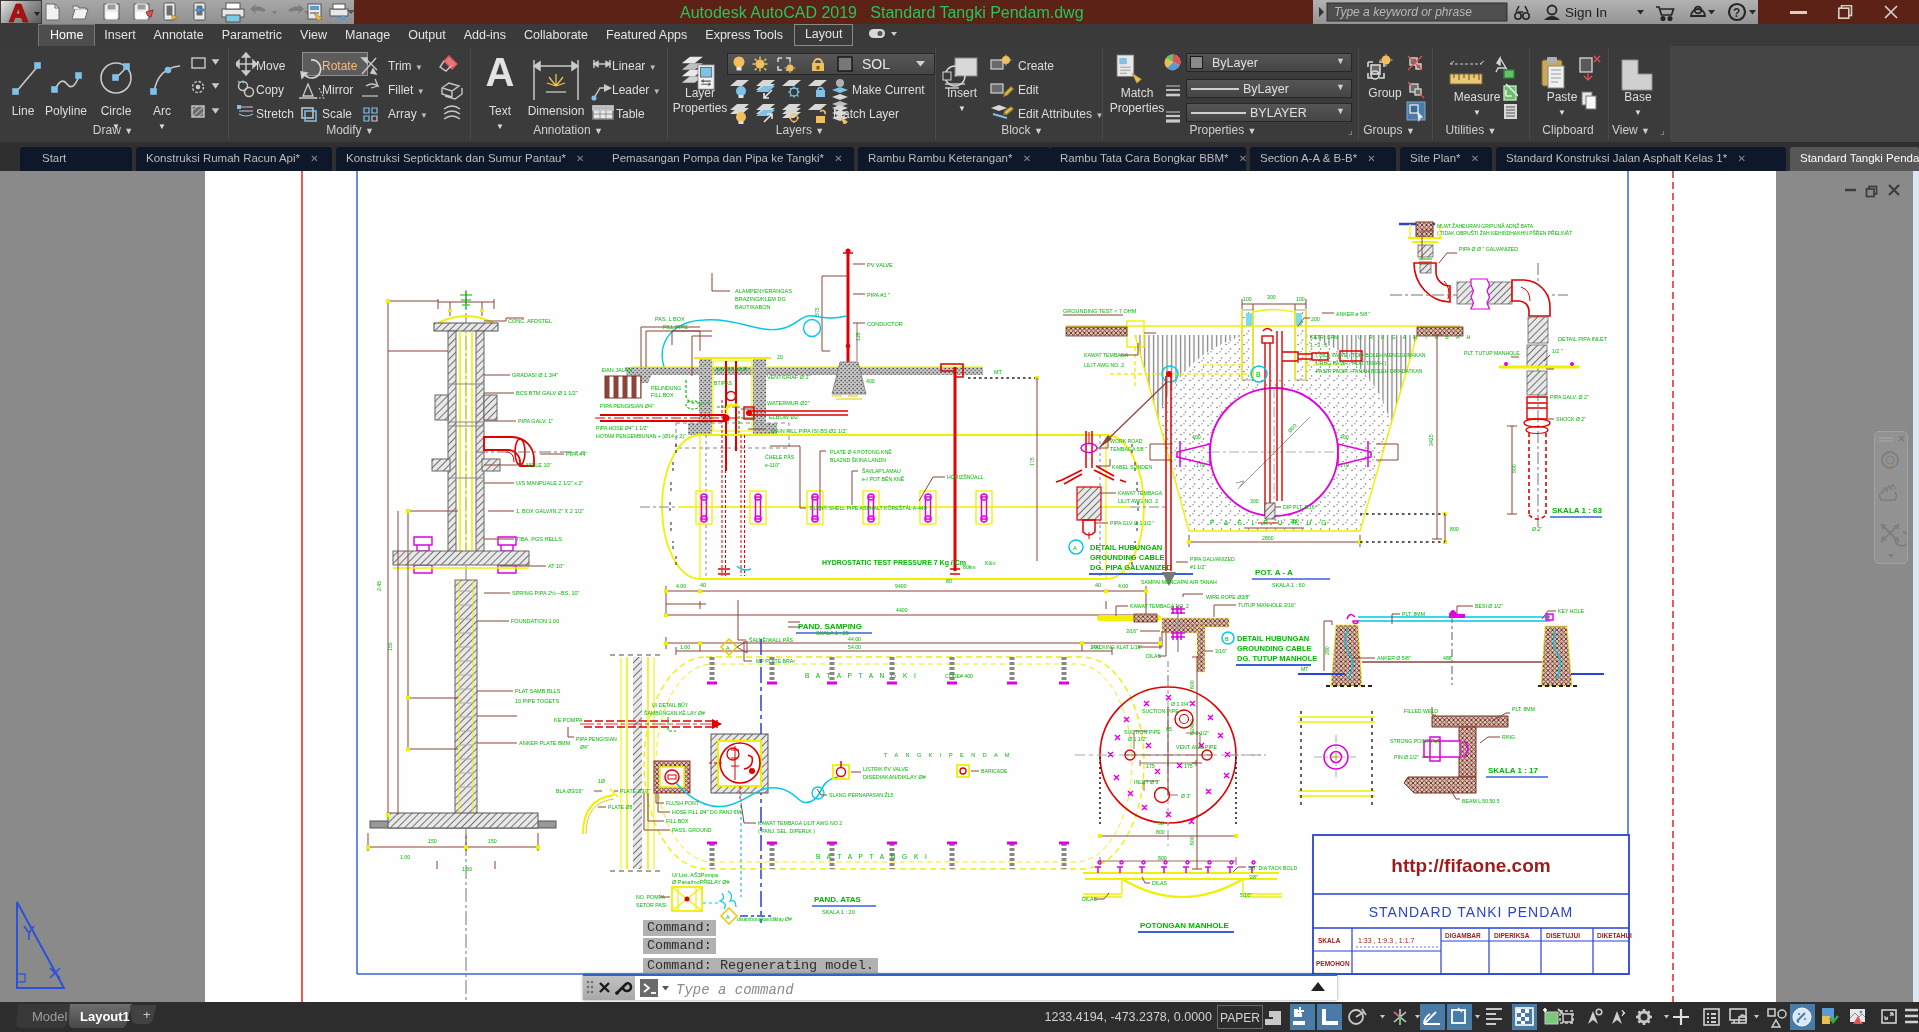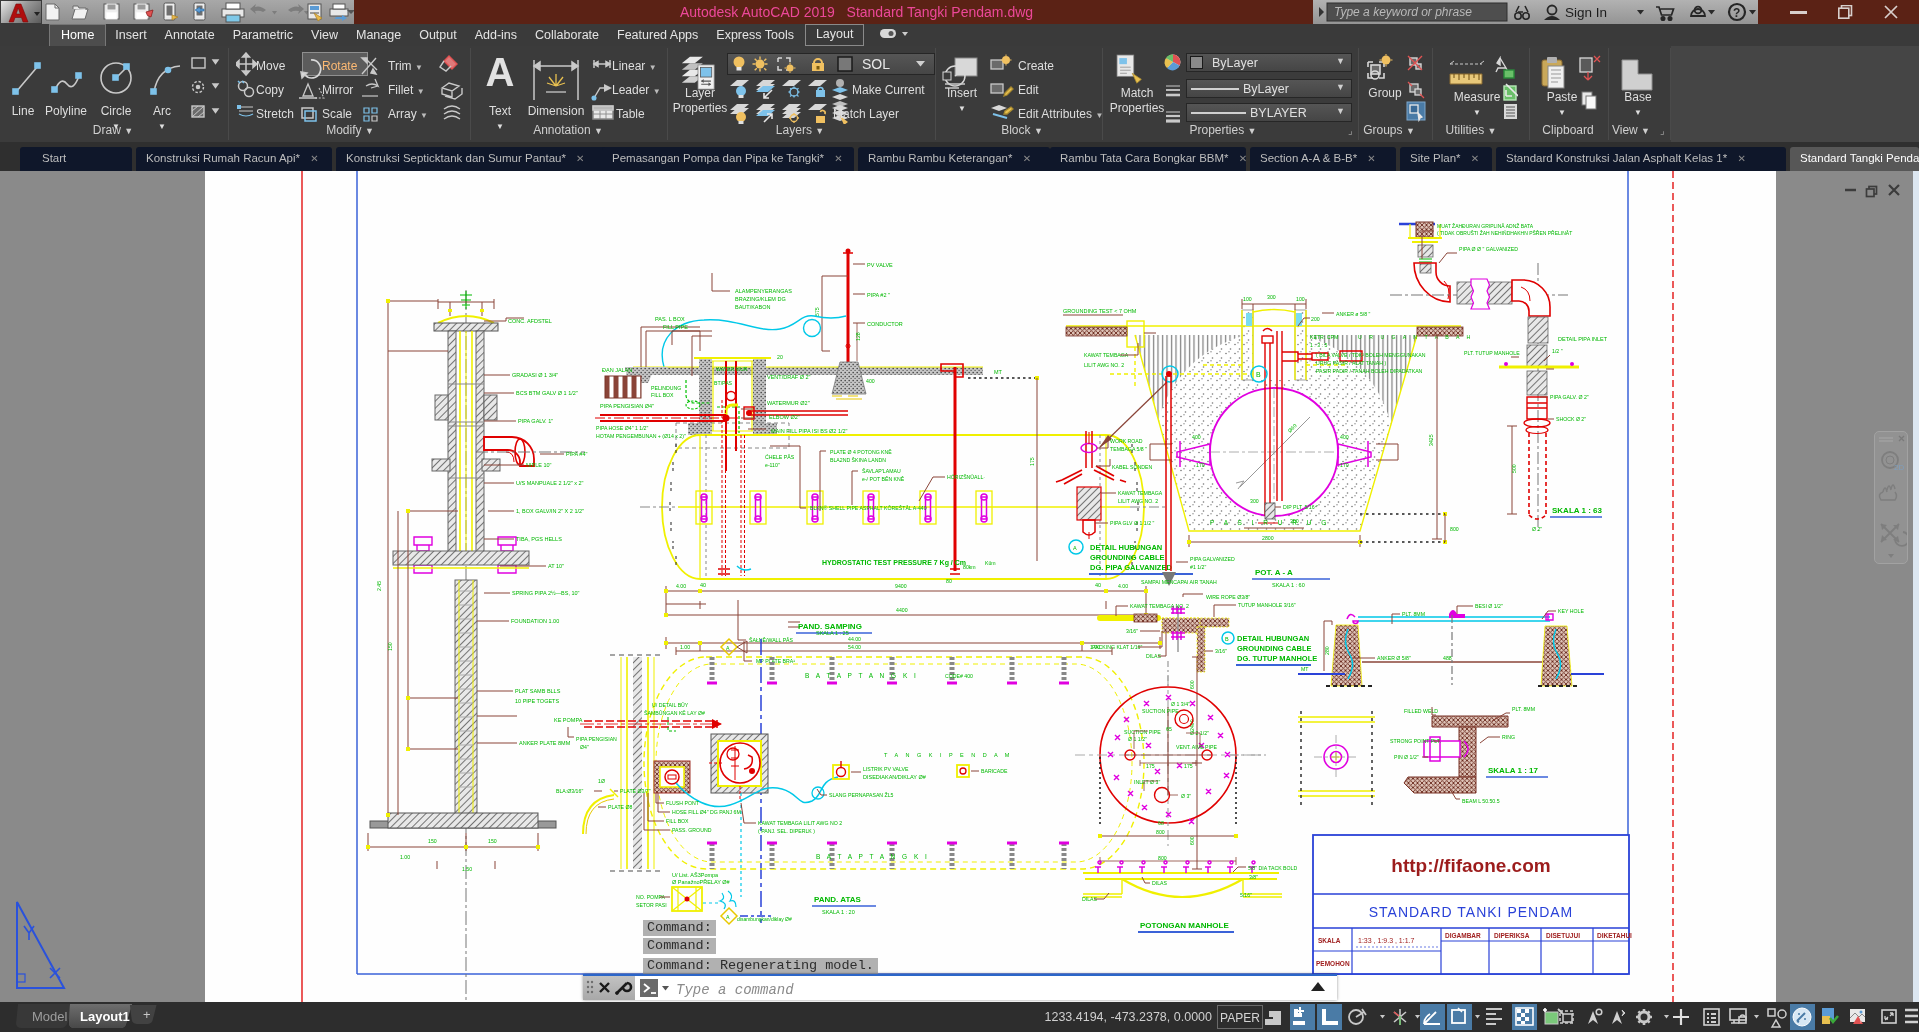--- a/index.html
+++ b/index.html
@@ -1,20 +1,20 @@
 <!DOCTYPE html>
 <html><head><meta charset="utf-8">
 <style>
 *{margin:0;padding:0;box-sizing:border-box}
 html,body{width:1919px;height:1032px;overflow:hidden;font-family:"Liberation Sans",sans-serif;background:#2c2c2c}
 .abs{position:absolute}
 #titlebar{position:absolute;left:0;top:0;width:1919px;height:24px;background:#5b2215}
 #qat{position:absolute;left:42px;top:0;width:312px;height:24px;background:linear-gradient(#a8a8a8,#8f8f8f)}
 #logo{position:absolute;left:0;top:0;width:42px;height:24px;background:linear-gradient(135deg,#e8e8e8,#9a9a9a 45%,#5a5a5a);border:1px solid #3a3a3a}
-#titletext{position:absolute;left:680px;top:4px;color:#ec4899;font-size:14px}
+#titletext{position:absolute;left:680px;top:4px;color:#22c55e;font-size:16px}
 #searchbar{position:absolute;left:1313px;top:0;width:445px;height:24px;background:linear-gradient(#b2b2b2,#949494)}
 #menurow{position:absolute;left:0;top:24px;width:1919px;height:22px;background:#3a3a3a}
 .menuitem{float:left;color:#e4e4e4;font-size:12.5px;padding:4px 9px;height:22px}
 #ribbon{position:absolute;left:0;top:46px;width:1919px;height:96px;background:#3b3b3b}
 .pdiv{position:absolute;top:2px;width:1px;height:92px;background:#303030;border-right:1px solid #4a4a4a}
 .plabel{position:absolute;top:77px;height:17px;color:#cfcfcf;font-size:12px;text-align:center}
 .biglabel{position:absolute;color:#dedede;font-size:12px;text-align:center}
 .smlabel{position:absolute;color:#dedede;font-size:12px;white-space:nowrap}
 #tabbar{position:absolute;left:0;top:142px;width:1919px;height:29px;background:#2f2f2f}
 .dtab{position:absolute;top:5px;height:24px;background:#0f172a;color:#bdbdbd;font-size:11.5px;border-radius:3px 3px 0 0;padding:5px 8px 0 10px;white-space:nowrap;overflow:hidden}
@@ -105,21 +105,21 @@
 </svg></div>
 <div class="abs" style="left:1790px;top:11px;width:17px;height:3px;background:#d8cfcc"></div>
 <svg class="abs" style="left:1838px;top:5px" width="15" height="14" viewBox="0 0 15 14">
     <rect x="3.5" y="0.5" width="10" height="10" fill="none" stroke="#d8cfcc" stroke-width="1.6"></rect>
     <rect x="0.8" y="3.2" width="10" height="10" fill="#5b2215" stroke="#d8cfcc" stroke-width="1.6"></rect>
   </svg>
 <svg class="abs" style="left:1884px;top:5px" width="15" height="14" viewBox="0 0 15 14">
     <path d="M1 1 L13 13 M13 1 L1 13" stroke="#d8cfcc" stroke-width="1.7"></path>
   </svg>
 <div id="menurow">
-<div class="menuitem" style="margin-left:49px;background:#4d4d4d;border:1px solid #777;border-bottom:0;padding:3px 11px;color:#fff">Home</div>
+<div class="menuitem" style="margin-left:38px;background:#4d4d4d;border:1px solid #777;border-bottom:0;padding:3px 11px;color:#fff">Home</div>
 <div class="menuitem">Insert</div>
 <div class="menuitem">Annotate</div>
 <div class="menuitem">Parametric</div>
 <div class="menuitem">View</div>
 <div class="menuitem">Manage</div>
 <div class="menuitem">Output</div>
 <div class="menuitem">Add-ins</div>
 <div class="menuitem">Collaborate</div>
 <div class="menuitem">Featured Apps</div>
 <div class="menuitem">Express Tools</div>

